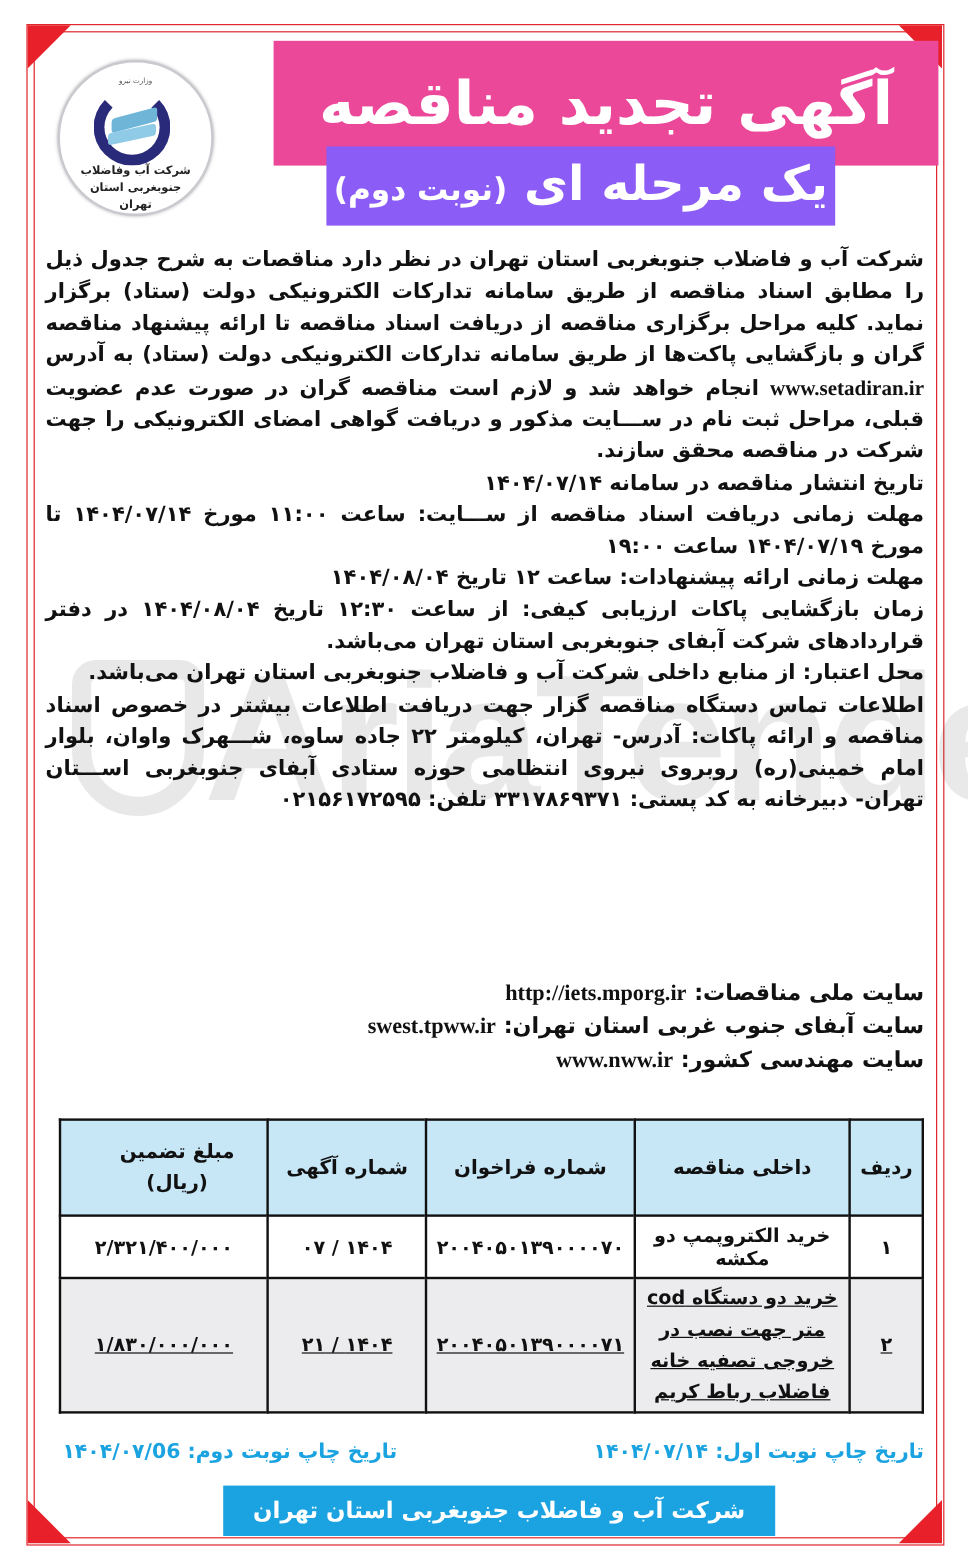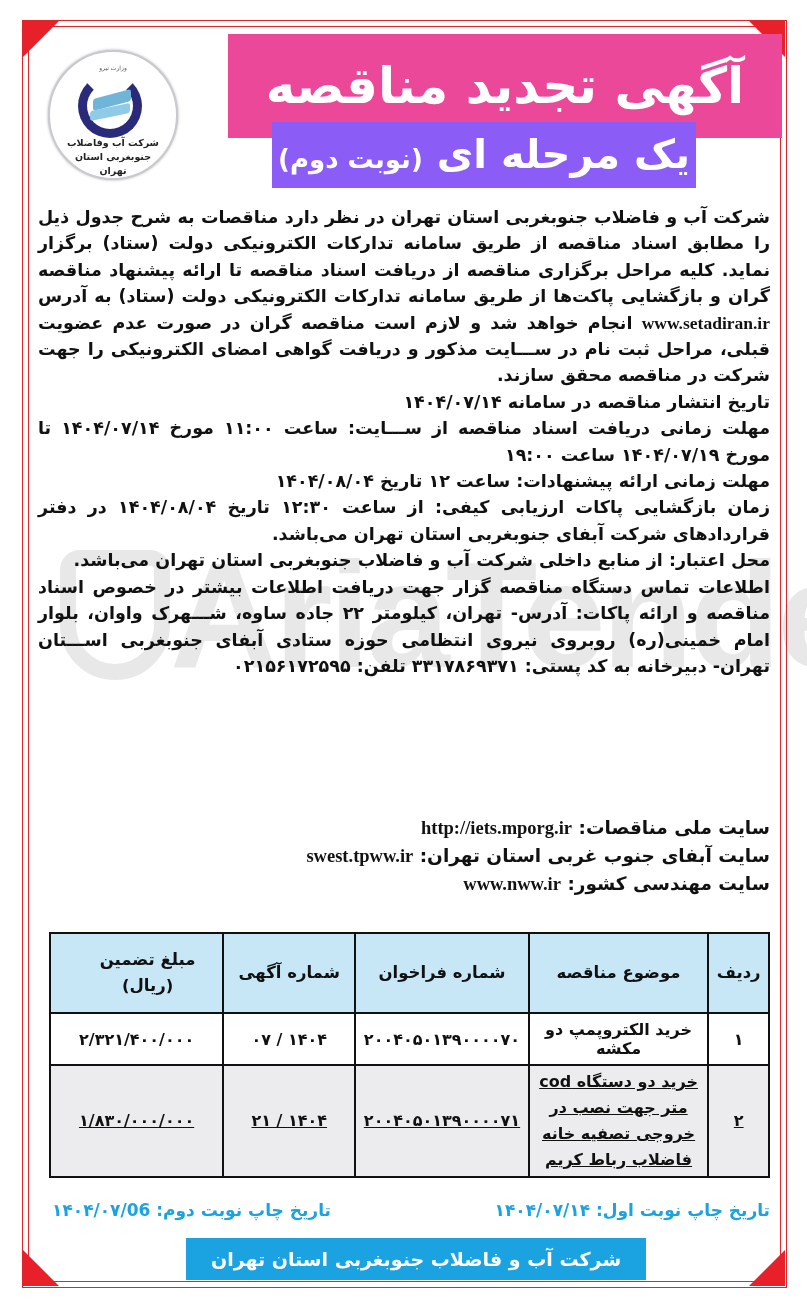--- a/index.html
+++ b/index.html
@@ -125,21 +125,21 @@
   <div>
     <span>سایت مهندسی کشور:</span>
     <span class="ltr">www.nww.ir</span>
   </div>
 </div>
 
 <table class="tender">
   <tbody>
       <tr>
     <th class="c-no">ردیف</th>
-    <th class="c-subj">موضوع مناقصه</th>
+    <th class="c-subj">داخلی مناقصه</th>
     <th class="c-call">شماره فراخوان</th>
     <th class="c-ad">شماره آگهی</th>
     <th class="c-amt">
       <div>مبلغ تضمین</div>
       <div>(ریال)</div>
     </th>
   </tr>
   <tr class="r1">
     <td>۱</td>
     <td>خرید الکتروپمپ دو مکشه</td>

